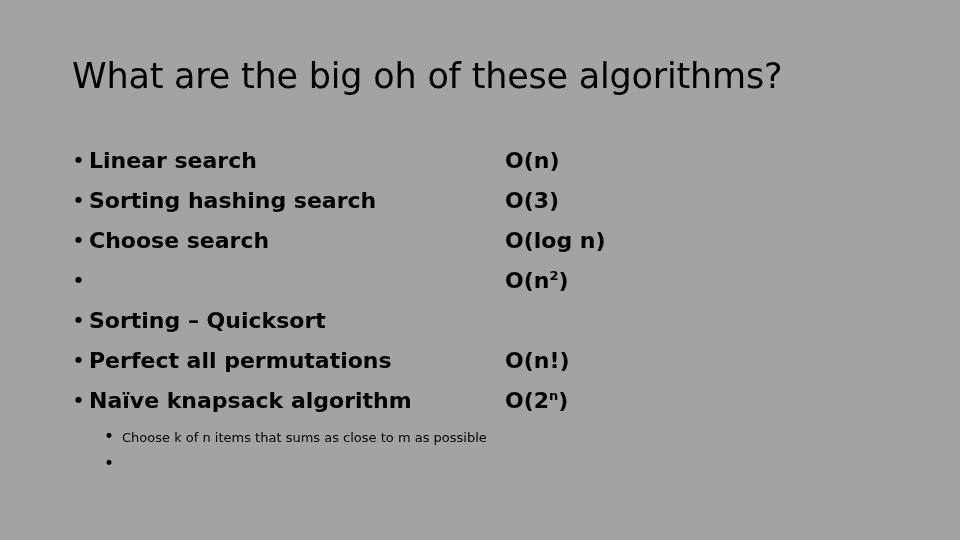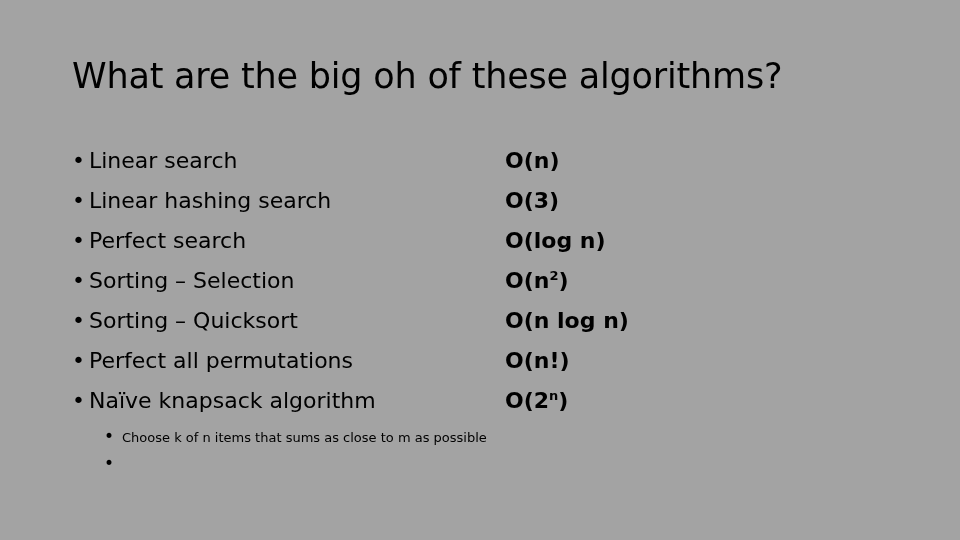--- a/index.html
+++ b/index.html
@@ -64,20 +64,21 @@
     font-size: 22px;
     line-height: 30px;
     color: #000000;
   }
 
   .bullet-text {
     font-size: 22px;
     line-height: 30px;
     color: #000000;
     white-space: nowrap;
+    font-weight: bold;
   }
 
   .complexity-col {
     font-size: 22px;
     line-height: 30px;
     color: #000000;
     white-space: nowrap;
     font-weight: bold;
   }
 
@@ -129,47 +130,45 @@
       <div class="bullet-col">
         <span class="bullet-mark">•</span>
         <span class="bullet-text">Linear search</span>
       </div>
       <div class="complexity-col"><span>O(n)</span><sup></sup><span></span></div>
     </div>
 
     <div class="row">
       <div class="bullet-col">
         <span class="bullet-mark">•</span>
-        <span class="bullet-text">Linear hashing search</span>
+        <span class="bullet-text">Sorting hashing search</span>
       </div>
       <div class="complexity-col"><span>O(3)</span><sup></sup><span></span></div>
     </div>
 
     <div class="row">
       <div class="bullet-col">
         <span class="bullet-mark">•</span>
-        <span class="bullet-text">Perfect search</span>
+        <span class="bullet-text">Choose search</span>
       </div>
       <div class="complexity-col"><span>O(log n)</span><sup></sup><span></span></div>
     </div>
 
     <div class="row">
       <div class="bullet-col">
         <span class="bullet-mark">•</span>
-        <span class="bullet-text">Sorting – Selection</span>
       </div>
       <div class="complexity-col"><span>O(n</span><sup>2</sup><span>)</span></div>
     </div>
 
     <div class="row">
       <div class="bullet-col">
         <span class="bullet-mark">•</span>
         <span class="bullet-text">Sorting – Quicksort</span>
       </div>
-      <div class="complexity-col"><span>O(n log n)</span><sup></sup><span></span></div>
     </div>
 
     <div class="row">
       <div class="bullet-col">
         <span class="bullet-mark">•</span>
         <span class="bullet-text">Perfect all permutations</span>
       </div>
       <div class="complexity-col"><span>O(n!)</span><sup></sup><span></span></div>
     </div>
 

